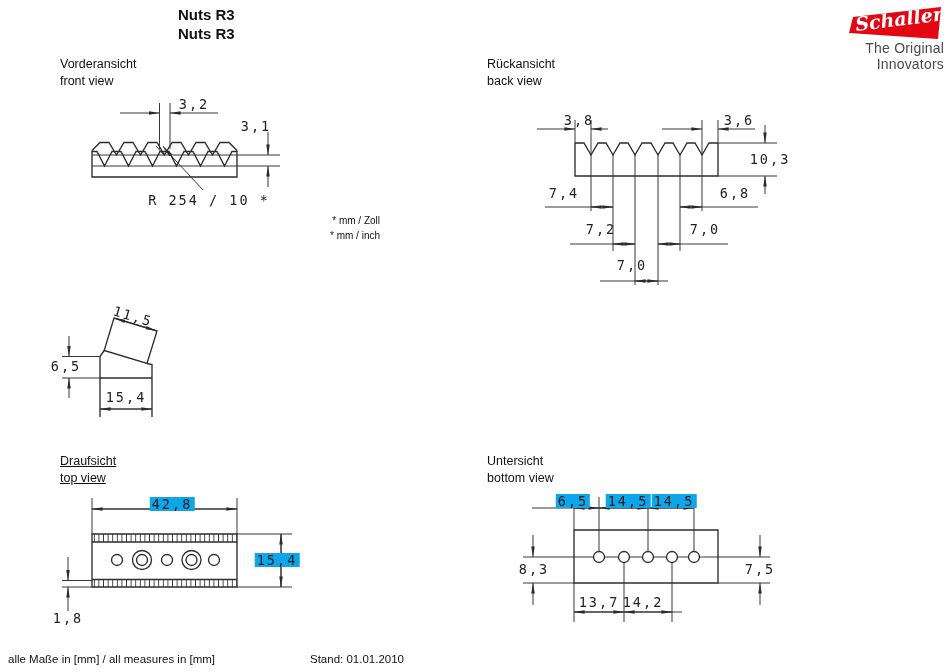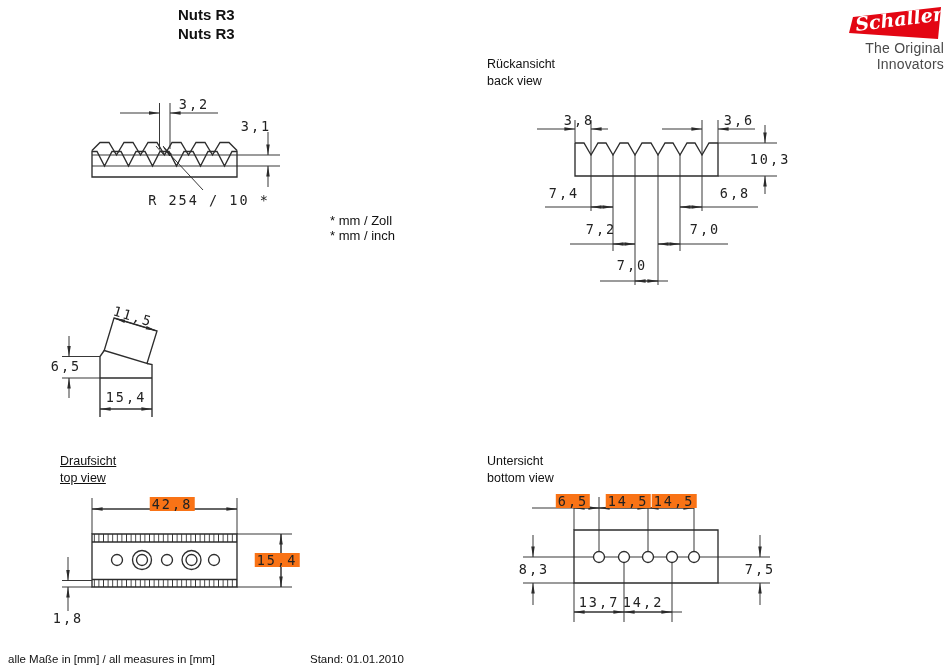--- a/index.html
+++ b/index.html
@@ -4,27 +4,27 @@
 <style>
   html,body{margin:0;padding:0;background:#fff;}
   #page{position:relative;width:950px;height:672px;background:#fff;overflow:hidden;
         font-family:"Liberation Sans",sans-serif;color:#1a1a1a;}
   .abs{position:absolute;}
   
   .prod{font-size:15px;font-weight:600;line-height:19px;color:#111;}
   
   .vtitle{font-size:12.5px;line-height:17px;color:#111;}
   
-  .note{font-size:13px;line-height:15px;color:#111;}
+  .note{font-size:10px;line-height:15px;color:#111;text-align:right;}
   .foot{font-size:11.5px;color:#111;}
   
   .dim{position:absolute;transform:translate(-50%,-50%);
        font-family:"DejaVu Sans Mono",monospace;font-size:13.5px;letter-spacing:2px;
        color:#222;white-space:nowrap;line-height:14px;}
-  .dim.bg{background:#f97316;padding:0 2px;}
+  .dim.bg{background:#0ea5e9;padding:0 2px;}
   .dim.rot{transform:translate(-50%,-50%) rotate(16.5deg);}
   
   #logo-box{position:absolute;left:845px;top:2px;width:100px;height:42px;
             background:#e30613;
             clip-path:polygon(8px 15px,96px 5px,93px 37px,4px 31px);}
   #logo-text{position:absolute;left:10px;top:6px;width:84px;text-align:center;
              transform:rotate(-7deg);
              font-family:"DejaVu Serif",serif;font-style:italic;font-weight:bold;
              font-size:19px;color:#fff;}
   #logo-tag{position:absolute;left:858px;top:40px;width:86px;text-align:right;
@@ -41,20 +41,24 @@
   <div class="abs" style="left:178px;top:5px;">
     <div class="prod">Nuts R3</div>
     <div class="prod">Nuts R3</div>
   </div>
 
   <div id="logo-box">
     <div id="logo-text">Schaller</div>
   </div>
   <div id="logo-tag">The Original Innovators</div>
 
+  <div class="abs vtitle" style="left:60px;top:56px;">
+    <div>Vorderansicht</div>
+    <div>front view</div>
+  </div>
   <div class="abs vtitle" style="left:487px;top:56px;">
     <div>Rückansicht</div>
     <div>back view</div>
   </div>
   <div class="abs vtitle" style="left:60px;top:453px;text-decoration:underline;">
     <div>Draufsicht</div>
     <div>top view</div>
   </div>
   <div class="abs vtitle" style="left:487px;top:453px;">
     <div>Untersicht</div>

